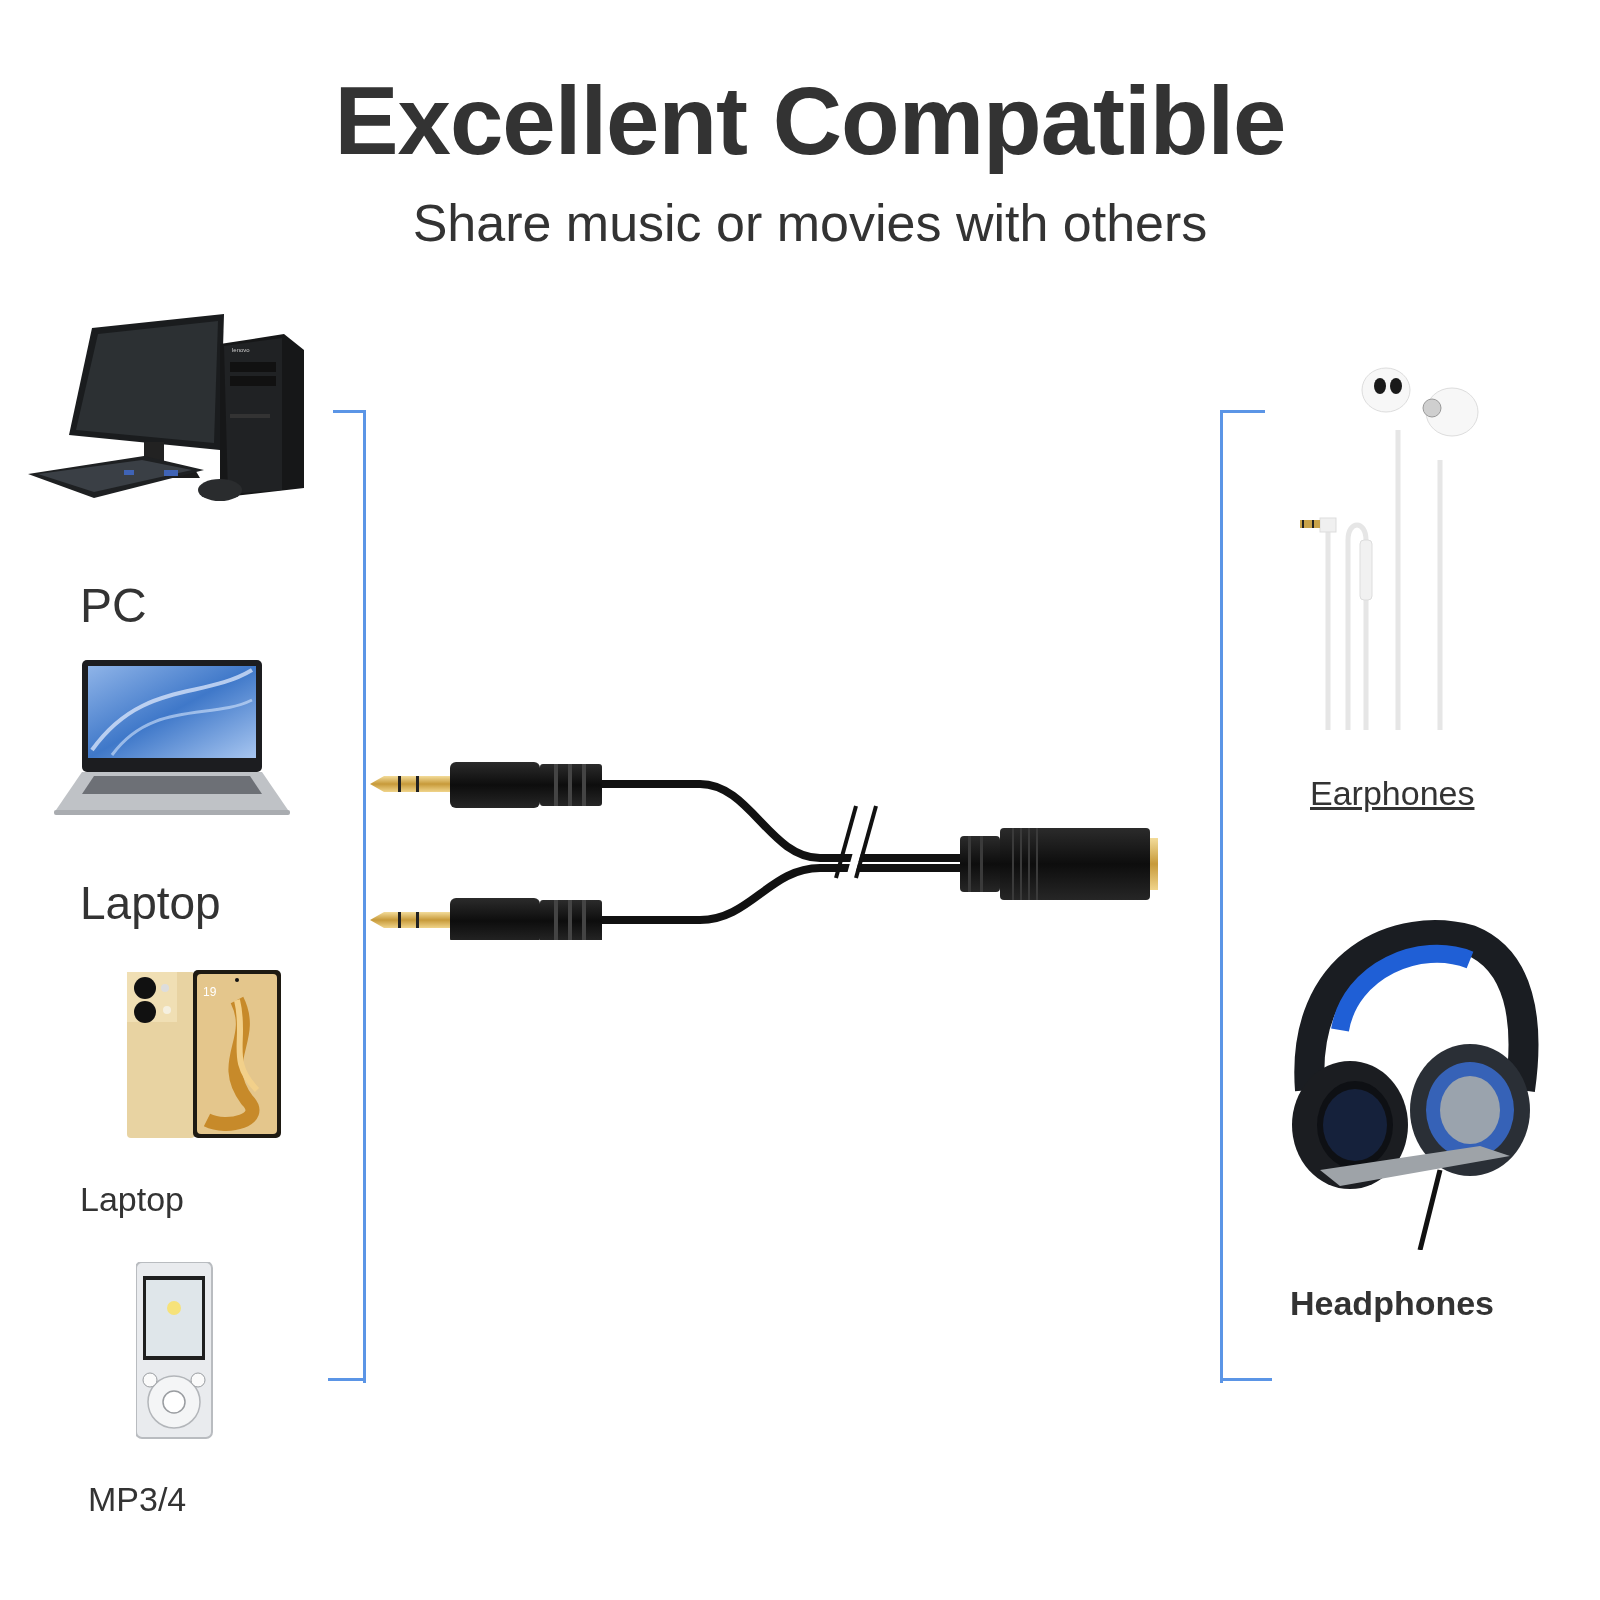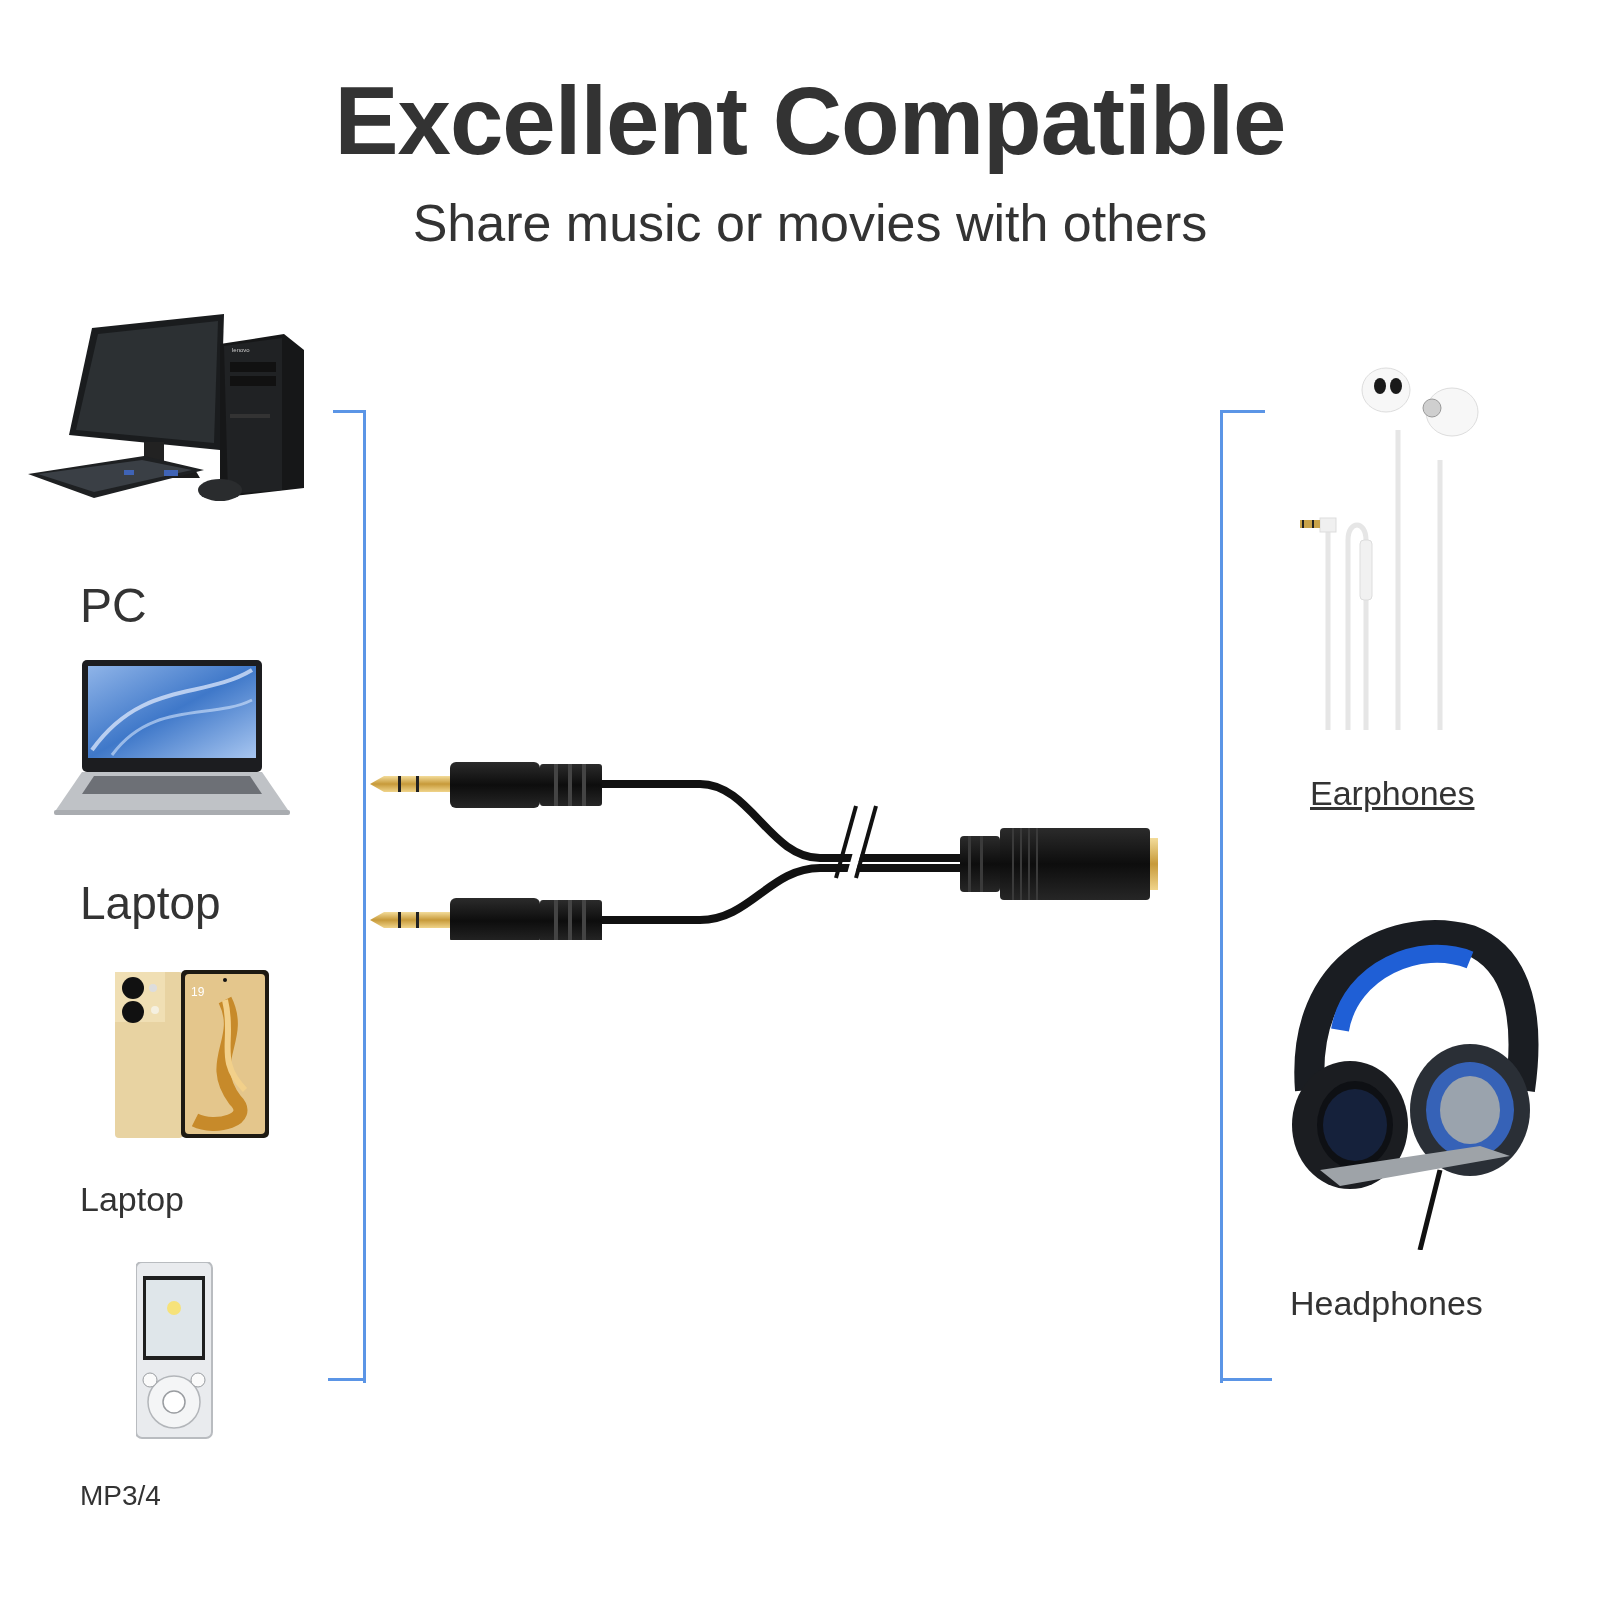--- a/index.html
+++ b/index.html
@@ -61,21 +61,21 @@
     <rect x="36" y="6" width="168" height="92" fill="url(#scr)"></rect>
     <path d="M40,90 C90,20 150,40 200,10" stroke="#e8f0ff" stroke-width="4" fill="none" opacity="0.7"></path>
     <path d="M60,95 C100,40 160,60 200,40" stroke="#d4e4fb" stroke-width="3" fill="none" opacity="0.6"></path>
     <polygon points="30,112 210,112 236,150 4,150" fill="#bfc2c6"></polygon>
     <polygon points="42,116 198,116 210,134 30,134" fill="#6d7076"></polygon>
     <rect x="2" y="150" width="236" height="5" rx="2" fill="#a9acb0"></rect>
   </svg>
 </div>
 <div class="label" style="left:80px;top:876px;width:200px;font-size:46px;">Laptop</div>
 
-<div class="dev" style="left:96px;top:970px;width:156px;height:170px;padding-left:19px;">
+<div class="dev" style="left:108px;top:970px;width:156px;height:170px;padding-left:19px;">
   <svg width="156" height="170" viewBox="0 0 156 170">
     <rect x="0" y="2" width="68" height="166" rx="4" fill="#e8d3a2"></rect>
     <rect x="0" y="2" width="50" height="50" fill="#f0dfb4"></rect>
     <circle cx="18" cy="18" r="11" fill="#111"></circle>
     <circle cx="18" cy="42" r="11" fill="#111"></circle>
     <circle cx="38" cy="18" r="4" fill="#ddd"></circle>
     <circle cx="40" cy="40" r="4" fill="#f5f0e0"></circle>
     <rect x="66" y="0" width="88" height="168" rx="5" fill="#1e1a12"></rect>
     <rect x="70" y="4" width="80" height="160" rx="4" fill="#e4c68c"></rect>
     <path d="M110,30 C130,70 90,90 120,130 C140,150 100,160 80,150" stroke="#c78a2a" stroke-width="14" fill="none"></path>
@@ -91,21 +91,21 @@
     <rect x="0" y="0" width="76" height="176" rx="6" fill="#e9ebee" stroke="#b9bcc0" stroke-width="2"></rect>
     <rect x="7" y="14" width="62" height="84" fill="#1f1f1f"></rect>
     <rect x="10" y="18" width="56" height="76" fill="#dfe6ea"></rect>
     <circle cx="38" cy="46" r="7" fill="#f6e27a"></circle>
     <circle cx="38" cy="140" r="26" fill="#f4f5f6" stroke="#b3b6ba" stroke-width="1.5"></circle>
     <circle cx="38" cy="140" r="11" fill="#fff" stroke="#9a9da1" stroke-width="1.5"></circle>
     <circle cx="14" cy="118" r="7" fill="#fafafa" stroke="#9a9da1" stroke-width="1"></circle>
     <circle cx="62" cy="118" r="7" fill="#fafafa" stroke="#9a9da1" stroke-width="1"></circle>
   </svg>
 </div>
-<div class="label" style="left:80px;top:1480px;width:200px;font-size:28px;">MP3/4</div>
+<div class="label" style="left:88px;top:1480px;width:200px;font-size:34px;">MP3/4</div>
 
 <div class="dev" style="left:370px;top:740px;width:820px;height:200px;">
   <svg width="820" height="200" viewBox="0 0 820 200">
     <defs>
       <linearGradient id="gold" x1="0" y1="0" x2="0" y2="1">
         <stop offset="0" stop-color="#f3dc9a"></stop>
         <stop offset="0.5" stop-color="#c79a3a"></stop>
         <stop offset="1" stop-color="#f0d48a"></stop>
       </linearGradient>
       <linearGradient id="blk" x1="0" y1="0" x2="0" y2="1">
@@ -183,13 +183,13 @@
     <ellipse cx="70" cy="205" rx="58" ry="64" fill="#1b1d21"></ellipse>
     <ellipse cx="75" cy="205" rx="38" ry="44" fill="#0e1014"></ellipse>
     <ellipse cx="75" cy="205" rx="32" ry="36" fill="#1a2d55" opacity="0.6"></ellipse>
     <ellipse cx="190" cy="190" rx="60" ry="66" fill="#2a2f36"></ellipse>
     <ellipse cx="190" cy="190" rx="44" ry="48" fill="#3a6fd8" opacity="0.8"></ellipse>
     <ellipse cx="190" cy="190" rx="30" ry="34" fill="#9aa3ad"></ellipse>
     <polygon points="40,250 200,226 230,236 60,266" fill="#9ea3a8"></polygon>
     <path d="M160,250 L140,330" stroke="#111" stroke-width="5"></path>
   </svg>
 </div>
-<div class="label" style="left:1290px;top:1284px;width:220px;font-size:34px;">Headphones</div>
+<div class="label" style="left:1290px;top:1284px;width:220px;font-size:34px;font-weight:bold;">Headphones</div>
 
 </body></html>

